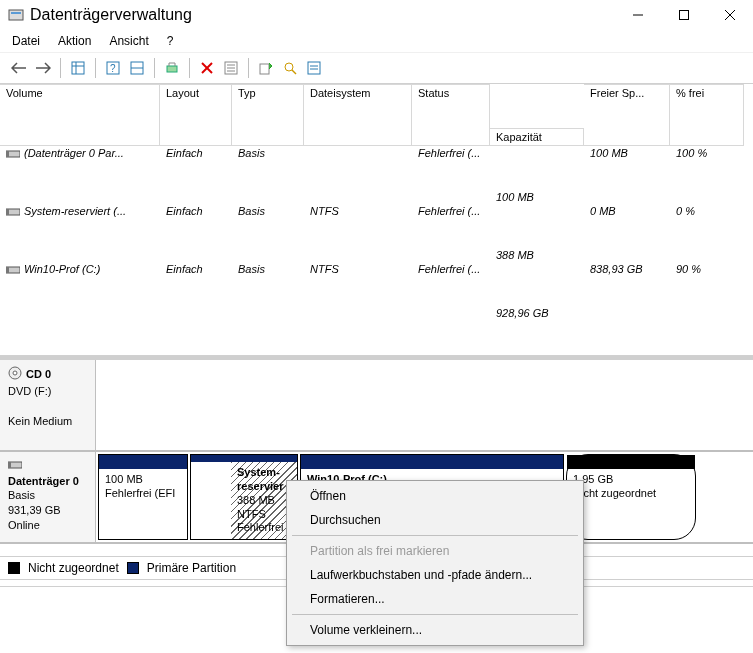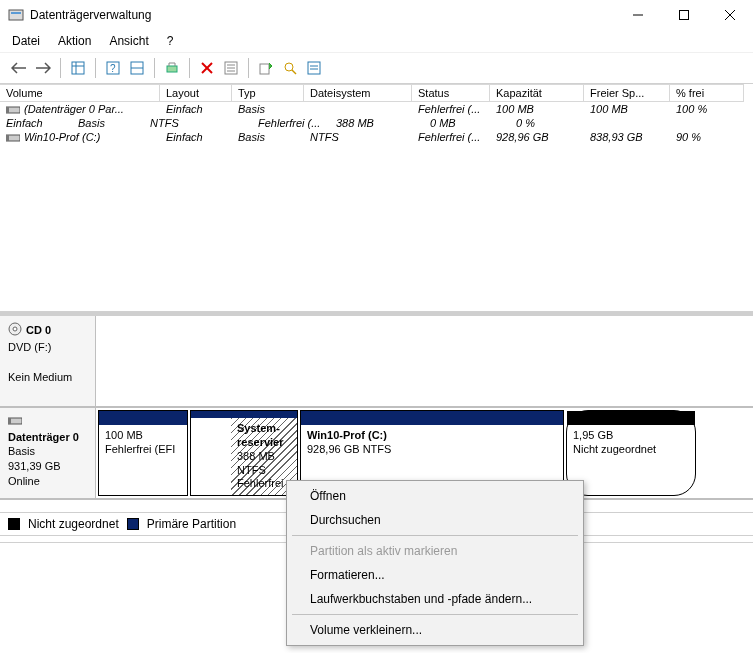--- a/index.html
+++ b/index.html
@@ -15,21 +15,21 @@
   .titlebar {
     display: flex; align-items: center;
     height: 30px;
     padding: 0 0 0 8px;
     background: #fff;
   }
   .titlebar .app-icon {
     width: 16px; height: 16px; margin-right: 6px;
     display: inline-flex; align-items: center; justify-content: center;
   }
-  .titlebar .title { flex: 1; font-size: 12px; }
+  .titlebar .title { flex: 1; font-size: 16px; }
   .win-controls { display: flex; }
   .win-btn {
     width: 46px; height: 30px;
     display: flex; align-items: center; justify-content: center;
     font-family: "Segoe UI Symbol", sans-serif;
   }
   .menubar {
     display: flex; gap: 18px;
     padding: 4px 12px;
     font-size: 12px;
@@ -56,21 +56,21 @@
     overflow: hidden; white-space: nowrap; text-overflow: ellipsis;
     font-size: 11px;
   }
   .vol-head .col {
     border-right: 1px solid #d8d8d8;
     border-top: 1px solid #d8d8d8;
     border-bottom: 1px solid #d8d8d8;
     background: #fff;
   }
   .c0{width:160px;} .c1{width:72px;} .c2{width:72px;} .c3{width:108px;}
-  .c4{width:78px;} .c5{width:94px;} .c6{width:86px;} .c7{width:74px;}
+  .c4{width:78px;} .c5{width:94px;margin-top:44px;} .c6{width:86px;} .c7{width:74px;}
   .vol-list { height: 210px; overflow: auto; border-bottom: 1px solid #d0d0d0; font-style: italic;}
   .vol-row { display: flex; }
   .vol-row .col { padding: 1px 6px; }
   .disk-panel {
     border-top: 4px solid #cfcfcf;
     height: 200px; overflow-y: scroll;
     padding-right:0;
   }
   .disk-row {
     display: flex;
@@ -275,20 +275,24 @@
           </svg><span>(Datenträger 0 Par...</span></div>
         <div class="col c1">Einfach</div>
         <div class="col c2">Basis</div>
         <div class="col c3"></div>
         <div class="col c4">Fehlerfrei (...</div>
         <div class="col c5">100 MB</div>
         <div class="col c6">100 MB</div>
         <div class="col c7">100 %</div>
       </div>
       <div class="vol-row">
+        <div class="col c0"><svg width="14" height="10" style="vertical-align:middle;margin-right:4px">
+            <rect x="0" y="2" width="14" height="6" fill="#ccc" stroke="#555"></rect>
+            <rect x="0" y="2" width="3" height="6" fill="#777"></rect>
+          </svg><span>System-reserviert (...</span></div>
         <div class="col c1">Einfach</div>
         <div class="col c2">Basis</div>
         <div class="col c3">NTFS</div>
         <div class="col c4">Fehlerfrei (...</div>
         <div class="col c5">388 MB</div>
         <div class="col c6">0 MB</div>
         <div class="col c7">0 %</div>
       </div>
       <div class="vol-row">
         <div class="col c0"><svg width="14" height="10" style="vertical-align:middle;margin-right:4px">
@@ -358,18 +362,18 @@
   <span class="lg-swatch" style="background:#0A246A"></span>
   <span>Primäre Partition</span>
 </div>
 
 <div class="bottom-spacer"></div>
 
 <div class="ctx-menu">
   <div class="ctx-item">Öffnen</div>
   <div class="ctx-item">Durchsuchen</div>
   <div class="ctx-sep"></div>
-  <div class="ctx-item disabled">Partition als aktiv markieren</div>
+  <div class="ctx-item disabled">Partition als frei markieren</div>
+  <div class="ctx-item">Laufwerkbuchstaben und -pfade ändern...</div>
   <div class="ctx-item">Formatieren...</div>
-  <div class="ctx-item">Laufwerkbuchstaben und -pfade ändern...</div>
   <div class="ctx-sep"></div>
   <div class="ctx-item">Volume verkleinern...</div>
 </div>
 
 </body></html>

